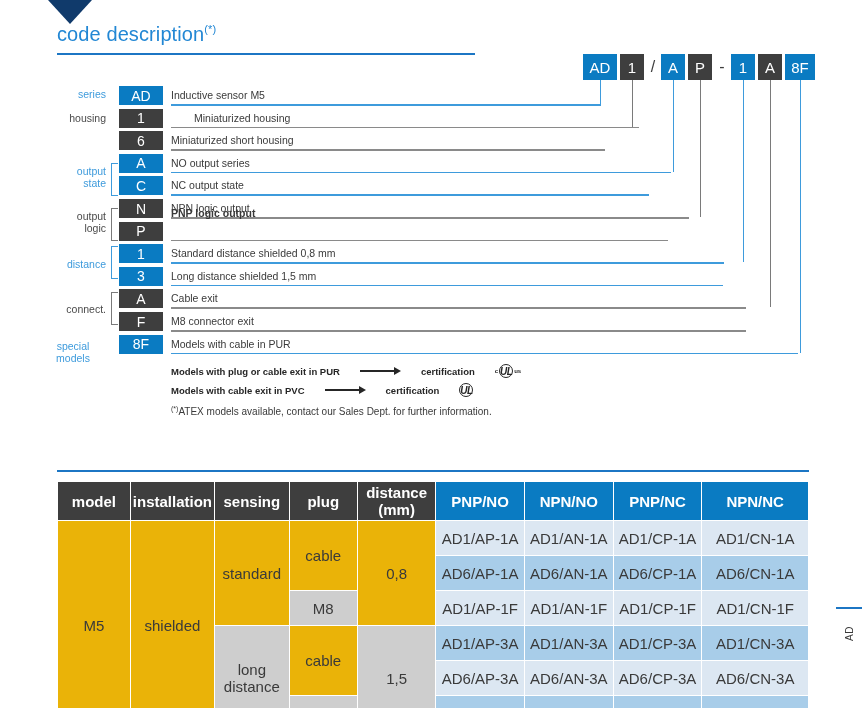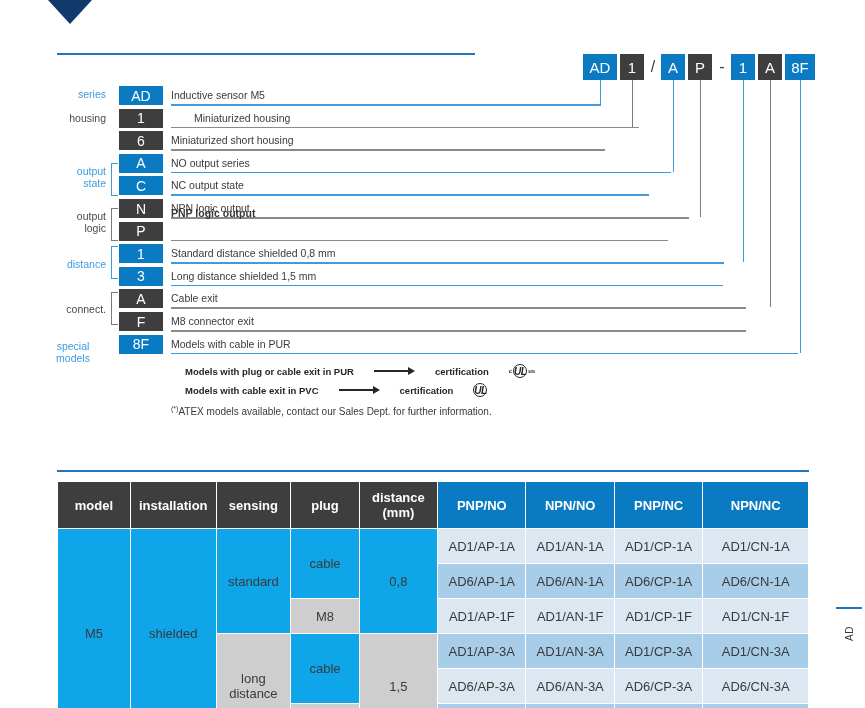--- a/index.html
+++ b/index.html
@@ -72,21 +72,21 @@
 
   
   .vline { position: absolute; width: 1.3px; }
   .ln-blue { background: #3E9BDC; }
   .ln-gray { background: #7A7A7A; }
 
   
   .certline {
     position: absolute; font-size: 9.5px; font-weight: bold;
     color: #262626; white-space: nowrap;
-    display: flex; align-items: center; gap: 20px; margin-left: 14px;
+    display: flex; align-items: center; gap: 20px;
   }
   .arrow { display: inline-flex; align-items: center; }
   .arrow .shaft { width: 34px; height: 1.6px; background: #262626; }
   .arrow .head {
     width: 0; height: 0; border-top: 4px solid transparent;
     border-bottom: 4px solid transparent; border-left: 7px solid #262626;
   }
   .ulmark { display: inline-flex; align-items: center; gap: 1px; }
   .ulmark .circ {
     width: 14px; height: 14px; border: 1.4px solid #262626;
@@ -97,46 +97,47 @@
   .ulmark .sub { font-size: 6px; font-weight: bold; }
   .footnote {
     position: absolute; font-size: 10px; color: #3A3A3A; white-space: nowrap;
   }
   .footnote .ast { font-size: 7px; vertical-align: super; }
 
   
   .tbl { position: absolute; border-collapse: collapse; }
   .tbl th, .tbl td {
     border: 1.5px solid #ffffff;
-    font-size: 13px; font-weight: normal;
+    font-size: 15px; font-weight: normal;
     text-align: center; vertical-align: middle;
-    color: #3A3A3A; padding: 8px;
+    color: #3A3A3A; padding: 2px;
   }
   .tbl th { color: #ffffff; font-weight: bold; height: 38px; }
   .th-dark { background: #3E3E3E; }
   .th-blue { background: #0A7BC2; }
-  .c-lightgray { background: #0ea5e9; }
+  .c-lightgray { background: #eab308; }
   .c-midgray  { background: #CECECE; }
   .c-lightblue { background: #DCE7F2; }
   .c-midblue   { background: #A8CDE9; }
 
   
   .sidetab {
     position: absolute; font-size: 10px; color: #3A3A3A;
     transform: rotate(-90deg); transform-origin: center center;
     letter-spacing: .5px;
   }
   .sidetab-rule { position: absolute; height: 2px; background: #1C76C4; }
 </style>
 </head>
 <body>
 
 <div id="page">
 
   <div class="triangle" style="left:48px; top:0;"></div>
+  <div class="sec-title" style="left:57px; top:23px;"><span>code description</span><span class="ast">(*)</span></div>
   <div class="sec-rule" style="left:57px; top:53px; width:418px;"></div>
 
   <div id="codestring">
       <div class="codebox cb-blue" style="left: 583px; top: 54px; width: 34px;">AD</div>
       <div class="codebox cb-dark" style="left: 620px; top: 54px; width: 24px;">1</div>
       <div class="code-sep" style="left: 646px; top: 54px; width: 14px;">/</div>
       <div class="codebox cb-blue" style="left: 661px; top: 54px; width: 24px;">A</div>
       <div class="codebox cb-dark" style="left: 688px; top: 54px; width: 24px;">P</div>
       <div class="code-sep" style="left: 715px; top: 54px; width: 14px;">-</div>
       <div class="codebox cb-blue" style="left: 731px; top: 54px; width: 24px;">1</div>

